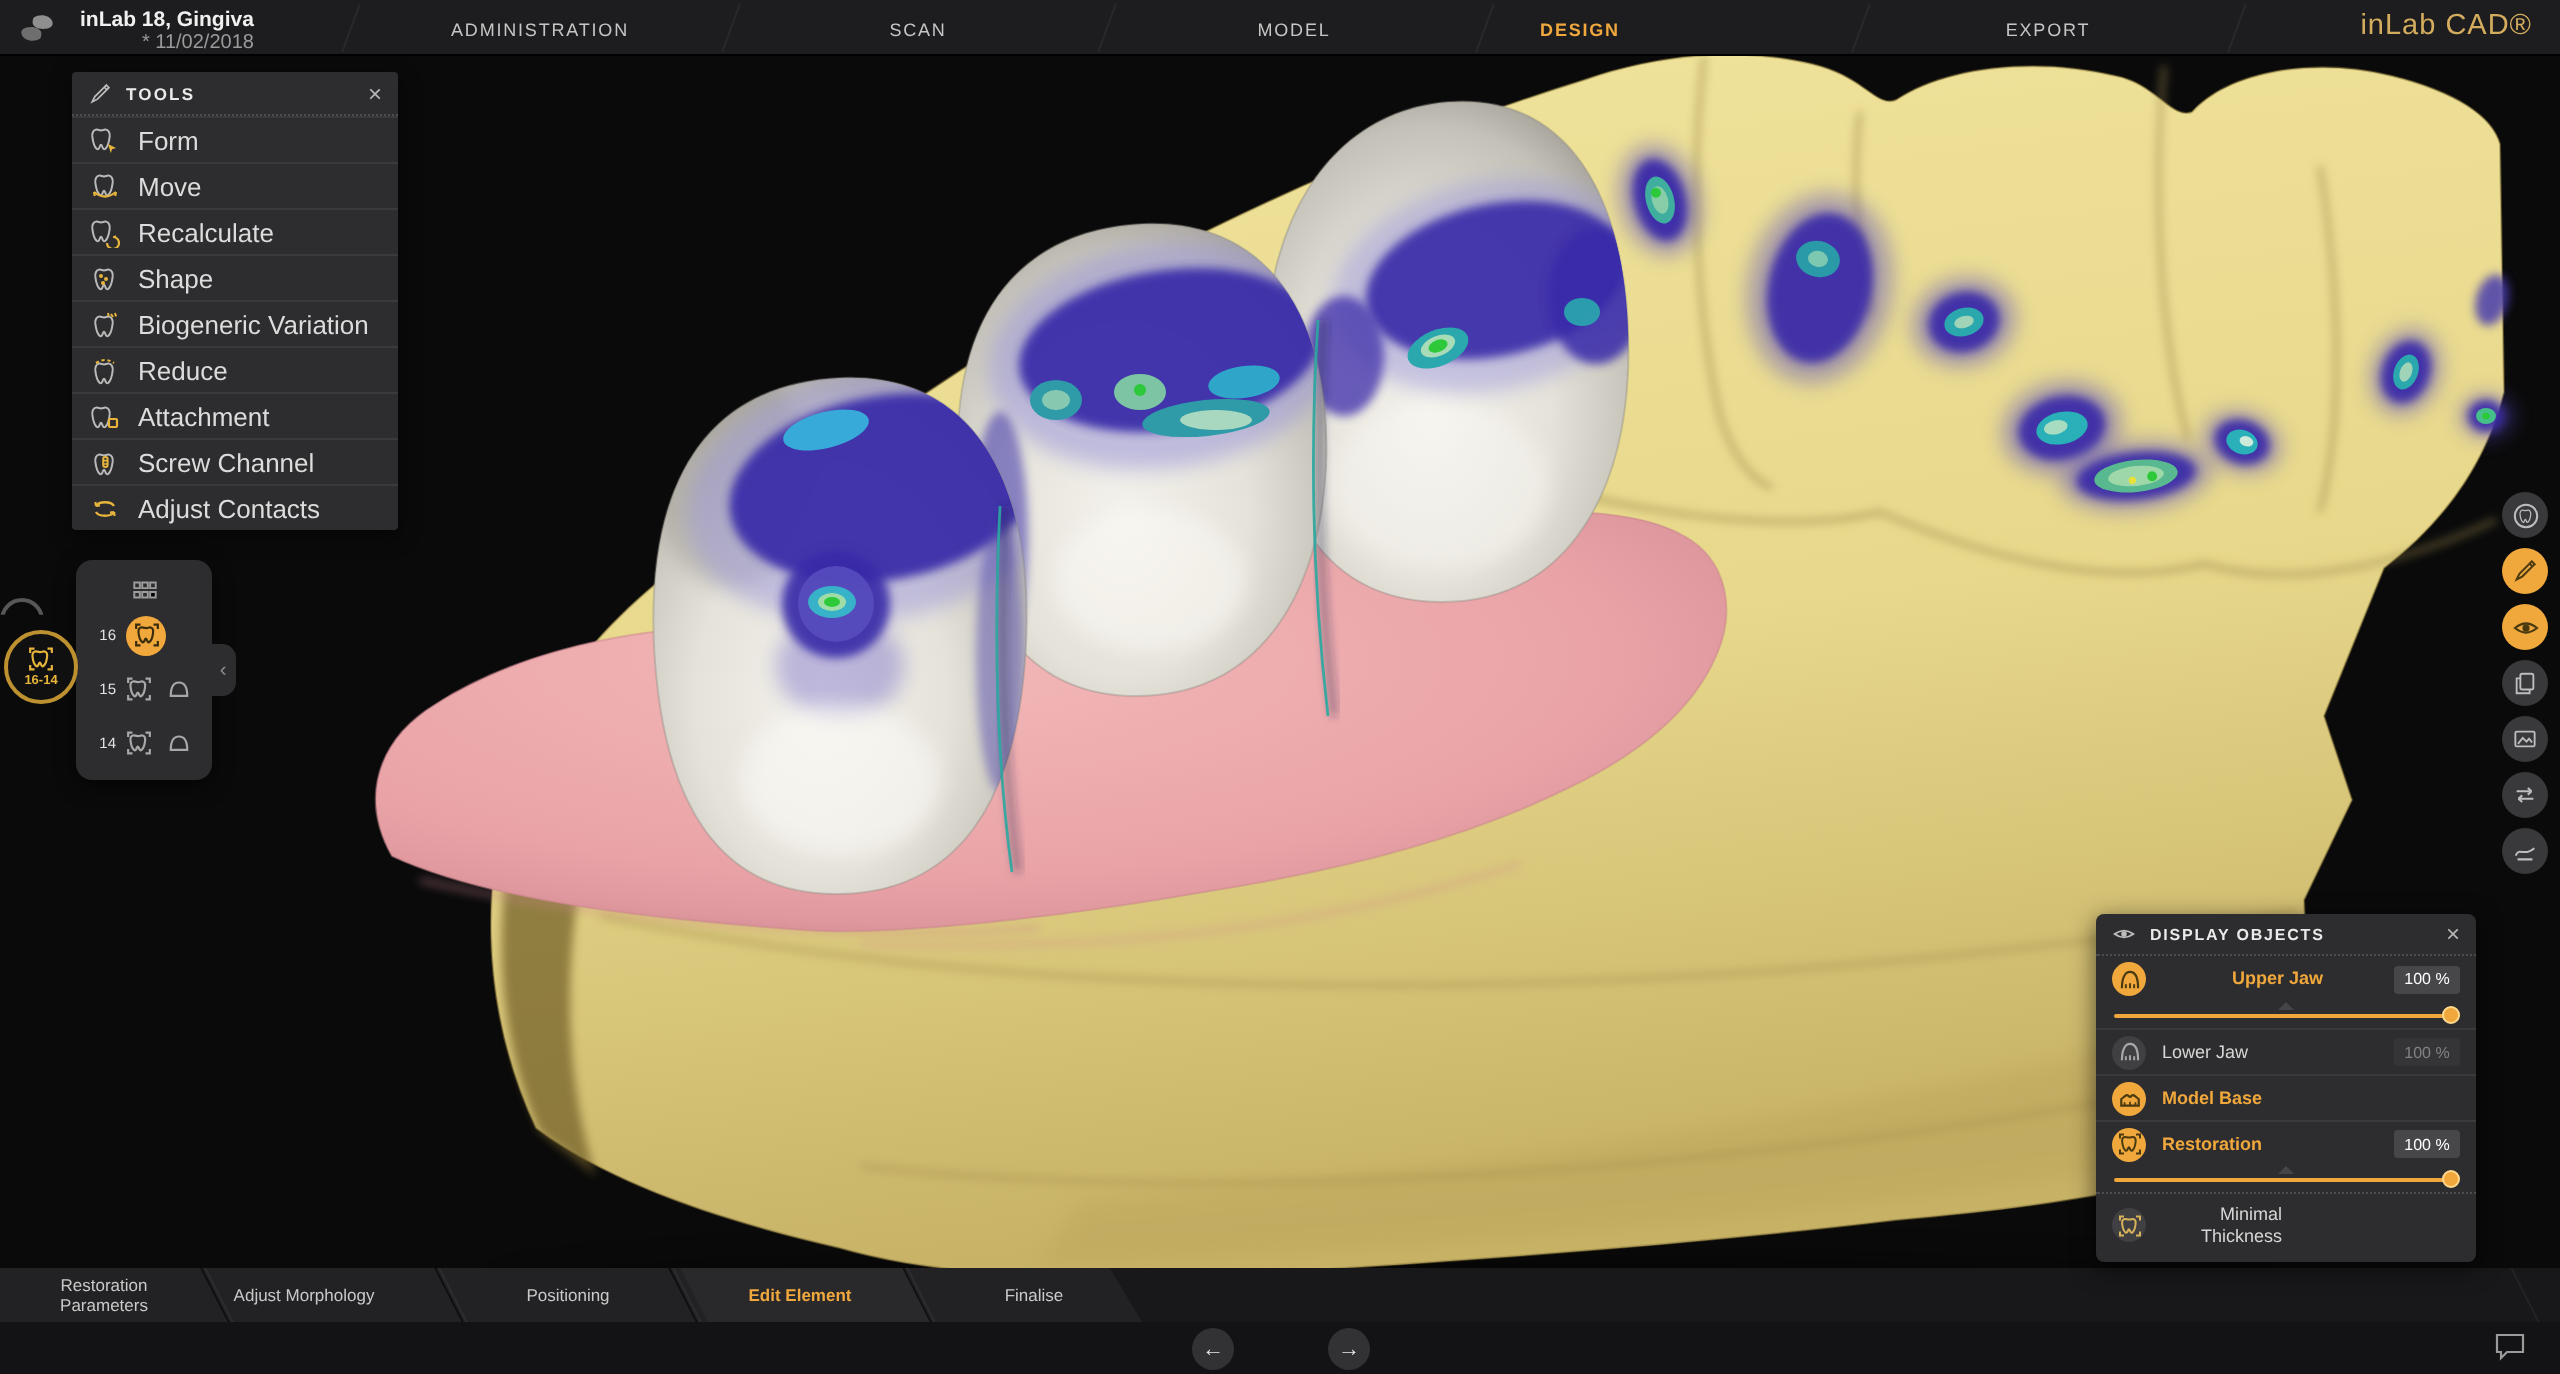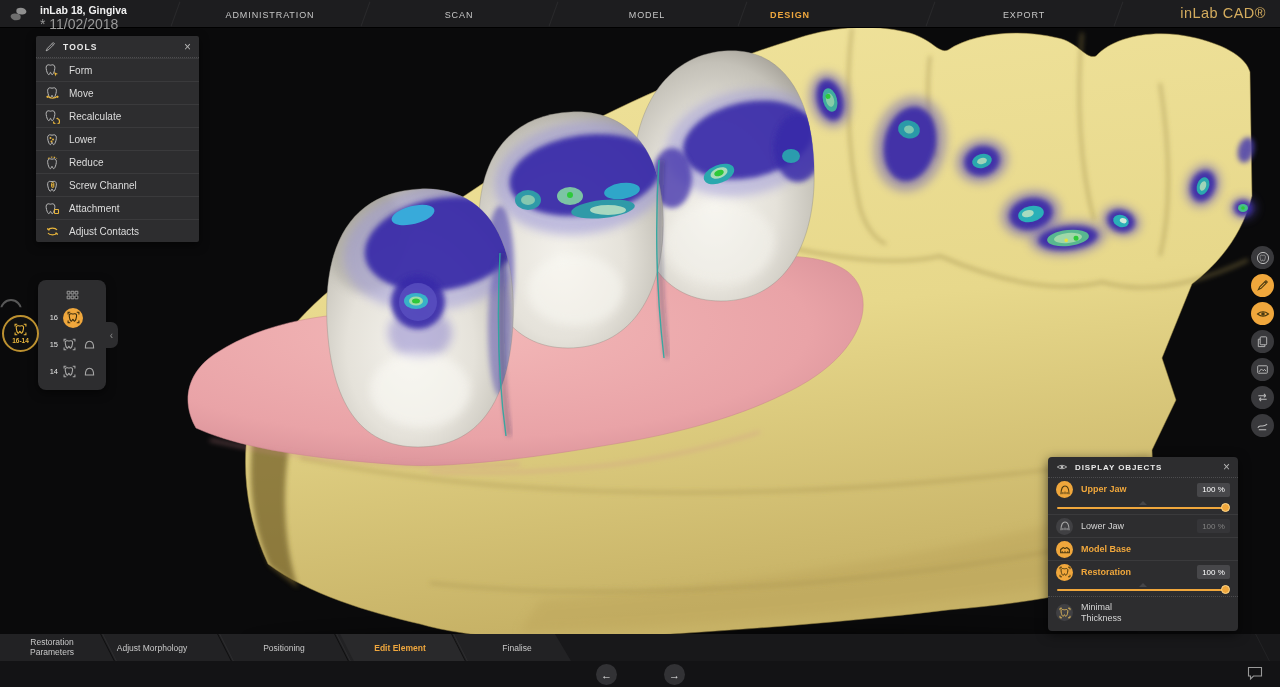--- a/index.html
+++ b/index.html
@@ -6,38 +6,38 @@
   html,body { width:1280px; height:687px; overflow:hidden; background:#000;
     font-family:"Liberation Sans", sans-serif; -webkit-font-smoothing:antialiased; }
   #stage { position:relative; width:1280px; height:673px; background:#3b82f6; }
 
   
   .topbar { position:absolute; top:0; left:0; right:0; height:28px; background:#1d1d1f; border-bottom:1px solid #000; z-index:40; }
   .topbar .slash { position:absolute; top:1px; height:26px; width:1px; background:rgba(255,255,255,.055); transform:rotate(20deg); }
   .logo { position:absolute; left:8px; top:4px; width:21px; height:20px; }
   .win-title { position:absolute; left:40px; top:4px; line-height:1.15; }
   .win-title .t1 { font-size:10.5px; font-weight:bold; color:#f0f0f0; }
-  .win-title .t2 { font-size:14px; color:#9a9a9a; }
+  .win-title .t2 { font-size:10px; color:#9a9a9a;text-align:right; }
   .nav-item { position:absolute; top:10px; transform:translateX(-50%); font-size:9px; letter-spacing:.9px; color:#c6c6c6; cursor:default; white-space:nowrap; }
   .nav-item.active { color:#efa73e; font-weight:bold; }
   .brand { position:absolute; right:14px; top:5px; font-size:14.5px; color:#d4ac5e; letter-spacing:.5px; }
 
   
   .canvas { position:absolute; top:28px; left:0; width:1280px; height:659px; background:#0a0a0b; }
   svg.scene { position:absolute; inset:0; display:block; }
 
   
   .tools { position:absolute; left:36px; top:36px; width:163px; background:#2d2d2f; border-radius:2px; box-shadow:0 3px 10px rgba(0,0,0,.55); z-index:30; }
   .tools-header { height:22px; display:flex; align-items:center; padding:0 8px; border-bottom:1px dotted #4d4d4f; }
   .tools-title { flex:1; font-size:8.5px; font-weight:bold; letter-spacing:1.1px; color:#eaeaea; margin-left:7px; }
   .panel-close { color:#b5b5b5; font-size:12px; line-height:1; cursor:default; }
   .tool-row { height:23px; display:flex; align-items:center; padding:0 9px; border-top:1px solid #3a3a3c; cursor:default; }
   .tool-row:first-of-type { border-top:none; }
   .tool-ico { width:15px; height:15px; flex:0 0 15px; }
-  .tool-label { font-size:10px; color:#dcdcdc; margin-left:9px; }
+  .tool-label { font-size:13px; color:#dcdcdc; margin-left:9px; }
 
   
   .selector { position:absolute; left:38px; top:280px; width:68px; height:110px; background:#2d2d2f; border-radius:8px; box-shadow:0 3px 10px rgba(0,0,0,.55); z-index:30; }
   .selector-tab { position:absolute; right:-12px; top:42px; width:13px; height:26px; background:#2d2d2f; border-radius:0 7px 7px 0; display:flex; align-items:center; justify-content:center; color:#8f8f8f; font-size:10px; cursor:default; }
   .selector-head { height:24px; display:flex; align-items:center; justify-content:center; padding-top:4px; }
   .sel-row { height:27px; display:flex; align-items:center; padding-left:7px; }
   .sel-num { width:13px; font-size:7.5px; color:#e2e2e2; text-align:right; margin-right:5px; }
   .sel-on { width:20px; height:20px; border-radius:50%; background:#f0a73c; display:flex; align-items:center; justify-content:center; }
   .sel-pair { display:flex; gap:7px; align-items:center; }
   .badge { position:absolute; left:2px; top:315px; width:37px; height:37px; border-radius:50%; border:2px solid #bd9130; background:rgba(17,17,17,.93); display:flex; flex-direction:column; align-items:center; justify-content:center; z-index:31; }
@@ -47,22 +47,22 @@
   
   .rtb { position:absolute; right:6px; top:246px; display:flex; flex-direction:column; gap:5px; z-index:30; }
   .rtb-btn { width:23px; height:23px; border-radius:50%; background:#39393c; display:flex; align-items:center; justify-content:center; cursor:default; }
   .rtb-btn.active { background:#f0a73c; }
 
   
   .dispobj { position:absolute; left:1048px; top:457px; width:190px; background:#2d2d2f; border-radius:4px; box-shadow:0 3px 12px rgba(0,0,0,.6); padding-bottom:3px; z-index:30; }
   .do-header { height:21px; display:flex; align-items:center; padding:0 8px; border-bottom:1px dotted #4d4d4f; }
   .do-title { flex:1; font-size:8px; font-weight:bold; letter-spacing:.9px; color:#eaeaea; margin-left:7px; }
   .do-row { height:23px; display:flex; align-items:center; padding:0 8px; border-top:1px solid #3a3a3c; cursor:default; }
-  .do-row.nt { border-top:none; }
-  .do-row.dotted { border-top:1px dotted #4d4d4f; }
+  .do-row.nt { border-top:none;gap:35px; }
+  .do-row.dotted { border-top:1px dotted #4d4d4f;text-align:right; }
   .do-row.tall { height:32px; }
   .do-ico { width:17px; height:17px; flex:0 0 17px; border-radius:50%; background:#404043; display:flex; align-items:center; justify-content:center; }
   .do-ico.on { background:#f0a73c; }
   .do-label { flex:1; margin-left:8px; font-size:9px; color:#d6d6d6; line-height:1.2; }
   .do-label.on { color:#f0a73c; font-weight:bold; }
   .do-label.two { max-width:60px; }
   .do-val { min-width:33px; height:14px; background:#47474a; border-radius:2px; font-size:8px; color:#fff; display:flex; align-items:center; justify-content:center; padding:0 3px; }
   .do-val.dim { background:#353538; color:#828282; }
   .do-slider { position:relative; height:13px; margin:0 8px; }
   .do-slider .caret { position:absolute; left:50%; top:0; margin-left:-4px; width:0; height:0; border-left:4px solid transparent; border-right:4px solid transparent; border-bottom:4px solid #454548; }
@@ -360,43 +360,50 @@
     </div>
     <div class="tool-row">
       <svg class="tool-ico" viewBox="0 0 15 15">
           <use href="#molar" x="1.5" y="1" width="12" height="13" stroke="#b9b9b9"></use>
           <g fill="#e8b53c">
             <circle cx="5.5" cy="6" r="1"></circle>
             <circle cx="8" cy="7.5" r="1"></circle>
             <circle cx="6.5" cy="9.5" r="1"></circle>
           </g>
         </svg>
-      <span class="tool-label">Lower</span>
+      <span class="tool-label">Shape</span>
+    </div>
+    <div class="tool-row">
+      <svg class="tool-ico" viewBox="0 0 15 15">
+          <use href="#molar" x="1.5" y="1.5" width="12" height="13" stroke="#b9b9b9"></use>
+          <path d="M10.5,2 l1,1.5 M12.5,1.5 l.5,1.8 M9,1.5 l.3,1.6" stroke="#e8b53c" stroke-width="1"></path>
+        </svg>
+      <span class="tool-label">Biogeneric Variation</span>
     </div>
     <div class="tool-row">
       <svg class="tool-ico" viewBox="0 0 15 15">
           <use href="#molar" x="1.5" y="2" width="12" height="13" stroke="#b9b9b9"></use>
           <path d="M3,3.5 q4.5,-3 9,0" fill="none" stroke="#e8b53c" stroke-width="1.1" stroke-dasharray="1.6 1.4"></path>
         </svg>
       <span class="tool-label">Reduce</span>
+    </div>
+    <div class="tool-row">
+      <svg class="tool-ico" viewBox="0 0 15 15">
+          <use href="#molar" x="0" y="1" width="12" height="13" stroke="#b9b9b9"></use>
+          <rect x="9.5" y="8.5" width="4" height="4" rx="0.5" fill="none" stroke="#e8b53c" stroke-width="1.1"></rect>
+        </svg>
+      <span class="tool-label">Attachment</span>
     </div>
     <div class="tool-row">
       <svg class="tool-ico" viewBox="0 0 15 15">
           <use href="#molar" x="1.5" y="1.5" width="12" height="13" stroke="#b9b9b9"></use>
           <rect x="6.6" y="4.5" width="2.2" height="5" rx="1" fill="none" stroke="#e8b53c" stroke-width="1"></rect>
           <path d="M6.6,6.3 h2.2 M6.6,8 h2.2" stroke="#e8b53c" stroke-width=".8"></path>
         </svg>
       <span class="tool-label">Screw Channel</span>
-    </div>
-    <div class="tool-row">
-      <svg class="tool-ico" viewBox="0 0 15 15">
-          <use href="#molar" x="0" y="1" width="12" height="13" stroke="#b9b9b9"></use>
-          <rect x="9.5" y="8.5" width="4" height="4" rx="0.5" fill="none" stroke="#e8b53c" stroke-width="1.1"></rect>
-        </svg>
-      <span class="tool-label">Attachment</span>
     </div>
     <div class="tool-row">
       <svg class="tool-ico" viewBox="0 0 15 15">
           <path d="M3,6 C4.5,3.5 10.5,3.5 12,6 M12,9 C10.5,11.5 4.5,11.5 3,9" fill="none" stroke="#e8b53c" stroke-width="1.2"></path>
           <path d="M3,6 l-.3,-2 M3,6 l2,-.3 M12,9 l.3,2 M12,9 l-2,.3" stroke="#e8b53c" stroke-width="1.1"></path>
         </svg>
       <span class="tool-label">Adjust Contacts</span>
     </div>
   </div>
 

